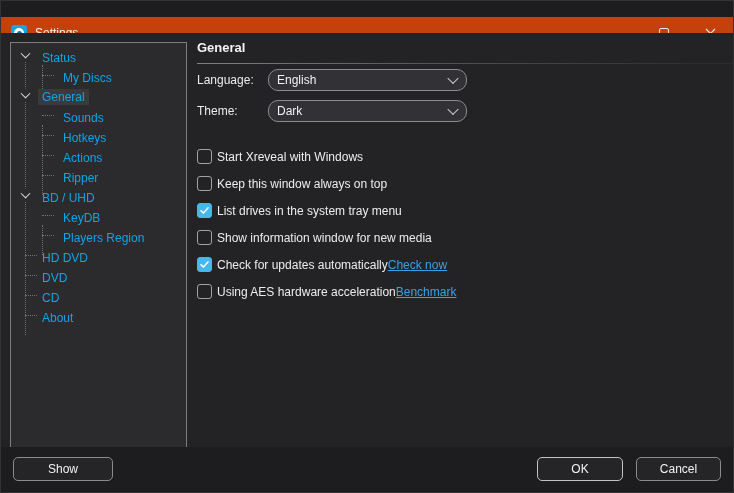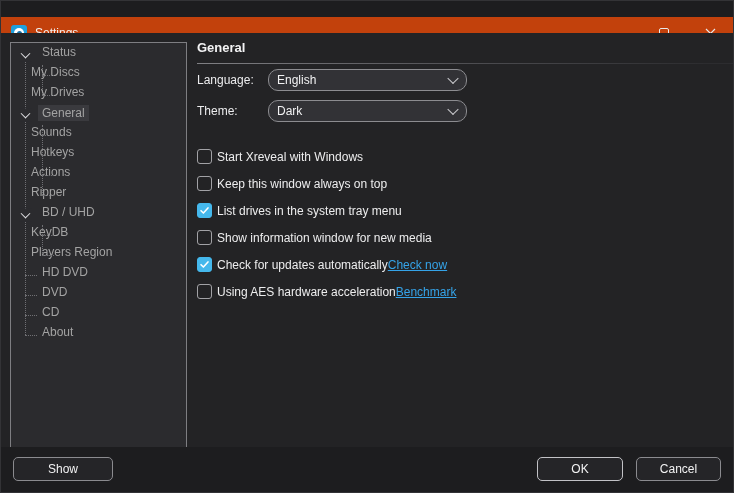--- a/index.html
+++ b/index.html
@@ -41,24 +41,24 @@
   }
 
   
   .tree-panel {
     position:absolute; left:9px; top:9px; width:177px; bottom:0;
     background:#2b2b2e; border:1px solid #7e7e82; border-bottom:none;
   }
   .tree-inner { position:relative; width:100%; height:100%; overflow:hidden; }
   .tree-lines div { position:absolute; border-left:1px dotted #707074; width:0; }
   .tree-rows { position:absolute; top:2px; left:0; right:0; }
-  .tree-row { position:relative; height:20px; display:flex; align-items:flex-start; color:#a3a3a3; }
+  .tree-row { position:relative; height:20px; display:flex; align-items:flex-end; color:#0ea5e9; }
   .tree-row .label { white-space:nowrap; }
   .tree-row.root .label { margin-left:31px; }
-  .tree-row.child .label { margin-left:20px; }
+  .tree-row.child .label { margin-left:52px; }
   .tree-row.child::before {
     content:""; position:absolute; left:31px; top:50%; width:12px;
     border-top:1px dotted #707074;
   }
   .tree-row.leaf-root::before {
     content:""; position:absolute; left:14px; top:50%; width:12px;
     border-top:1px dotted #707074;
   }
   .chevron {
     position:absolute; left:8px; top:50%; transform:translateY(-50%);
@@ -156,23 +156,20 @@
         <div class="tree-rows">
           <div class="tree-row root">
             <span class="chevron">
                 <i></i>
               </span>
             <span class="label">Status</span>
           </div>
           <div class="tree-row child">
             <span class="label">My Discs</span>
           </div>
-          <div class="tree-row child">
-            <span class="label">My Drives</span>
-          </div>
           <div class="tree-row root">
             <span class="chevron">
                 <i></i>
               </span>
             <span class="label selected">General</span>
           </div>
           <div class="tree-row child">
             <span class="label">Sounds</span>
           </div>
           <div class="tree-row child">

